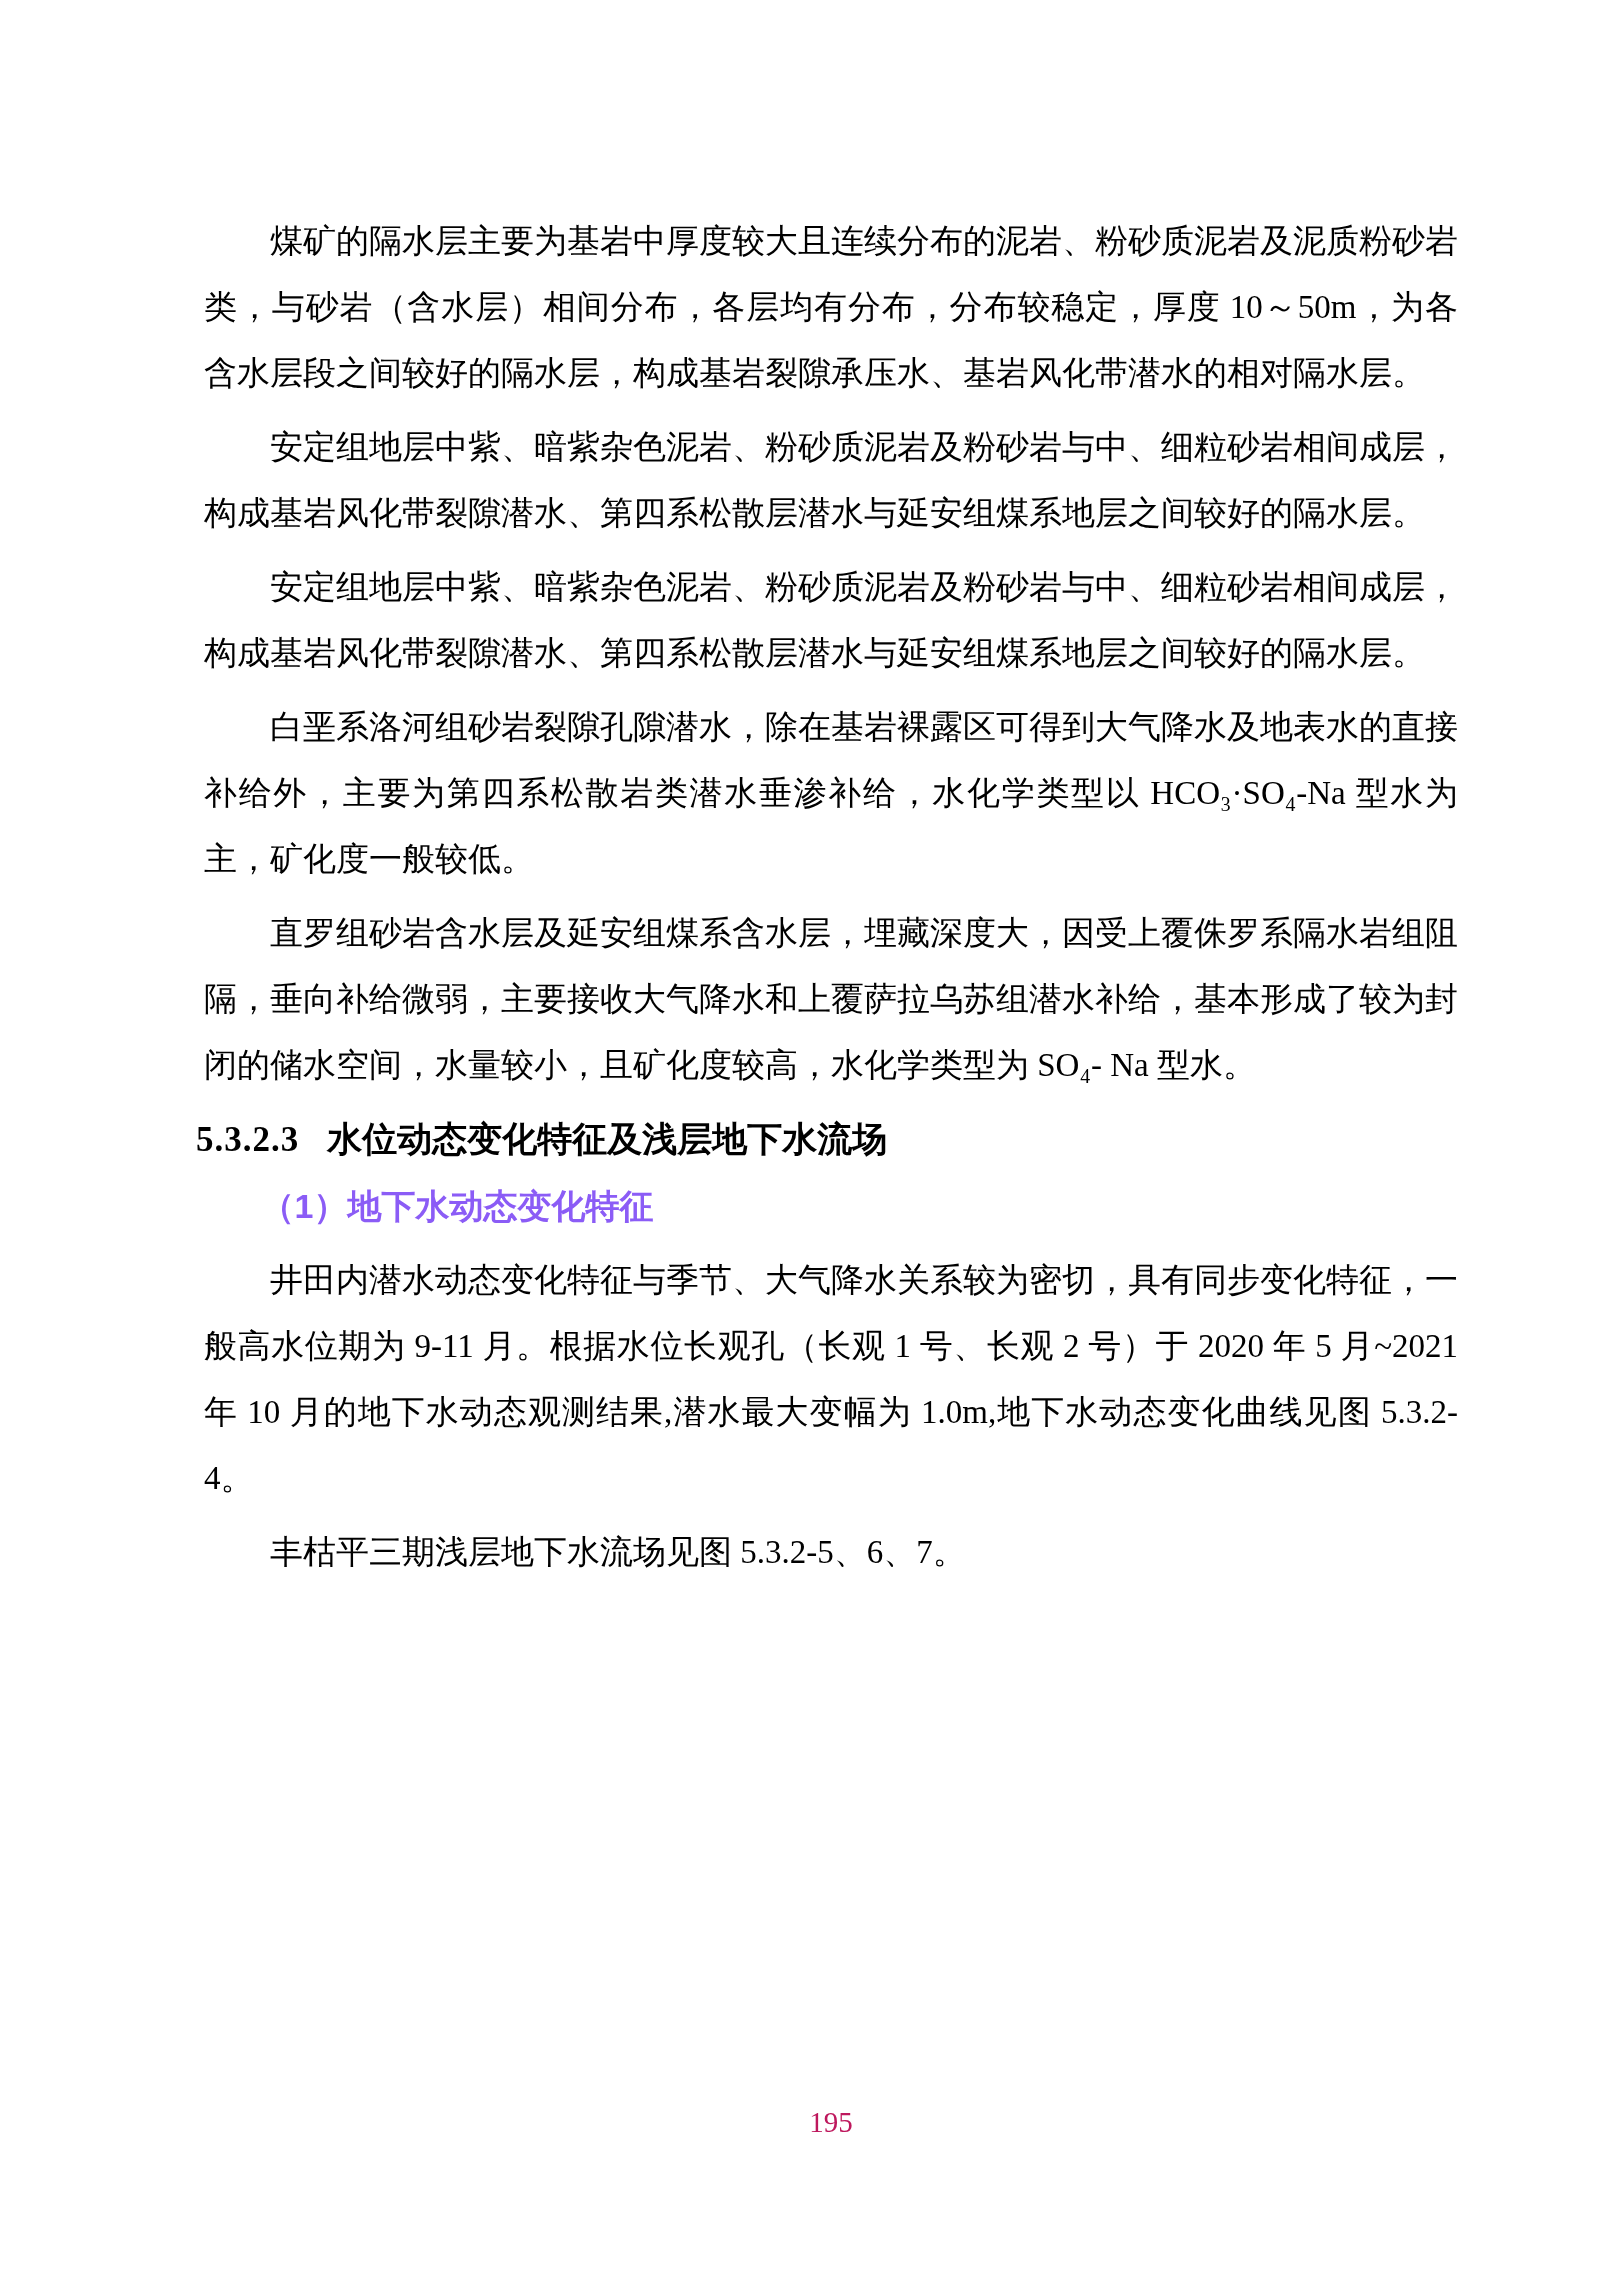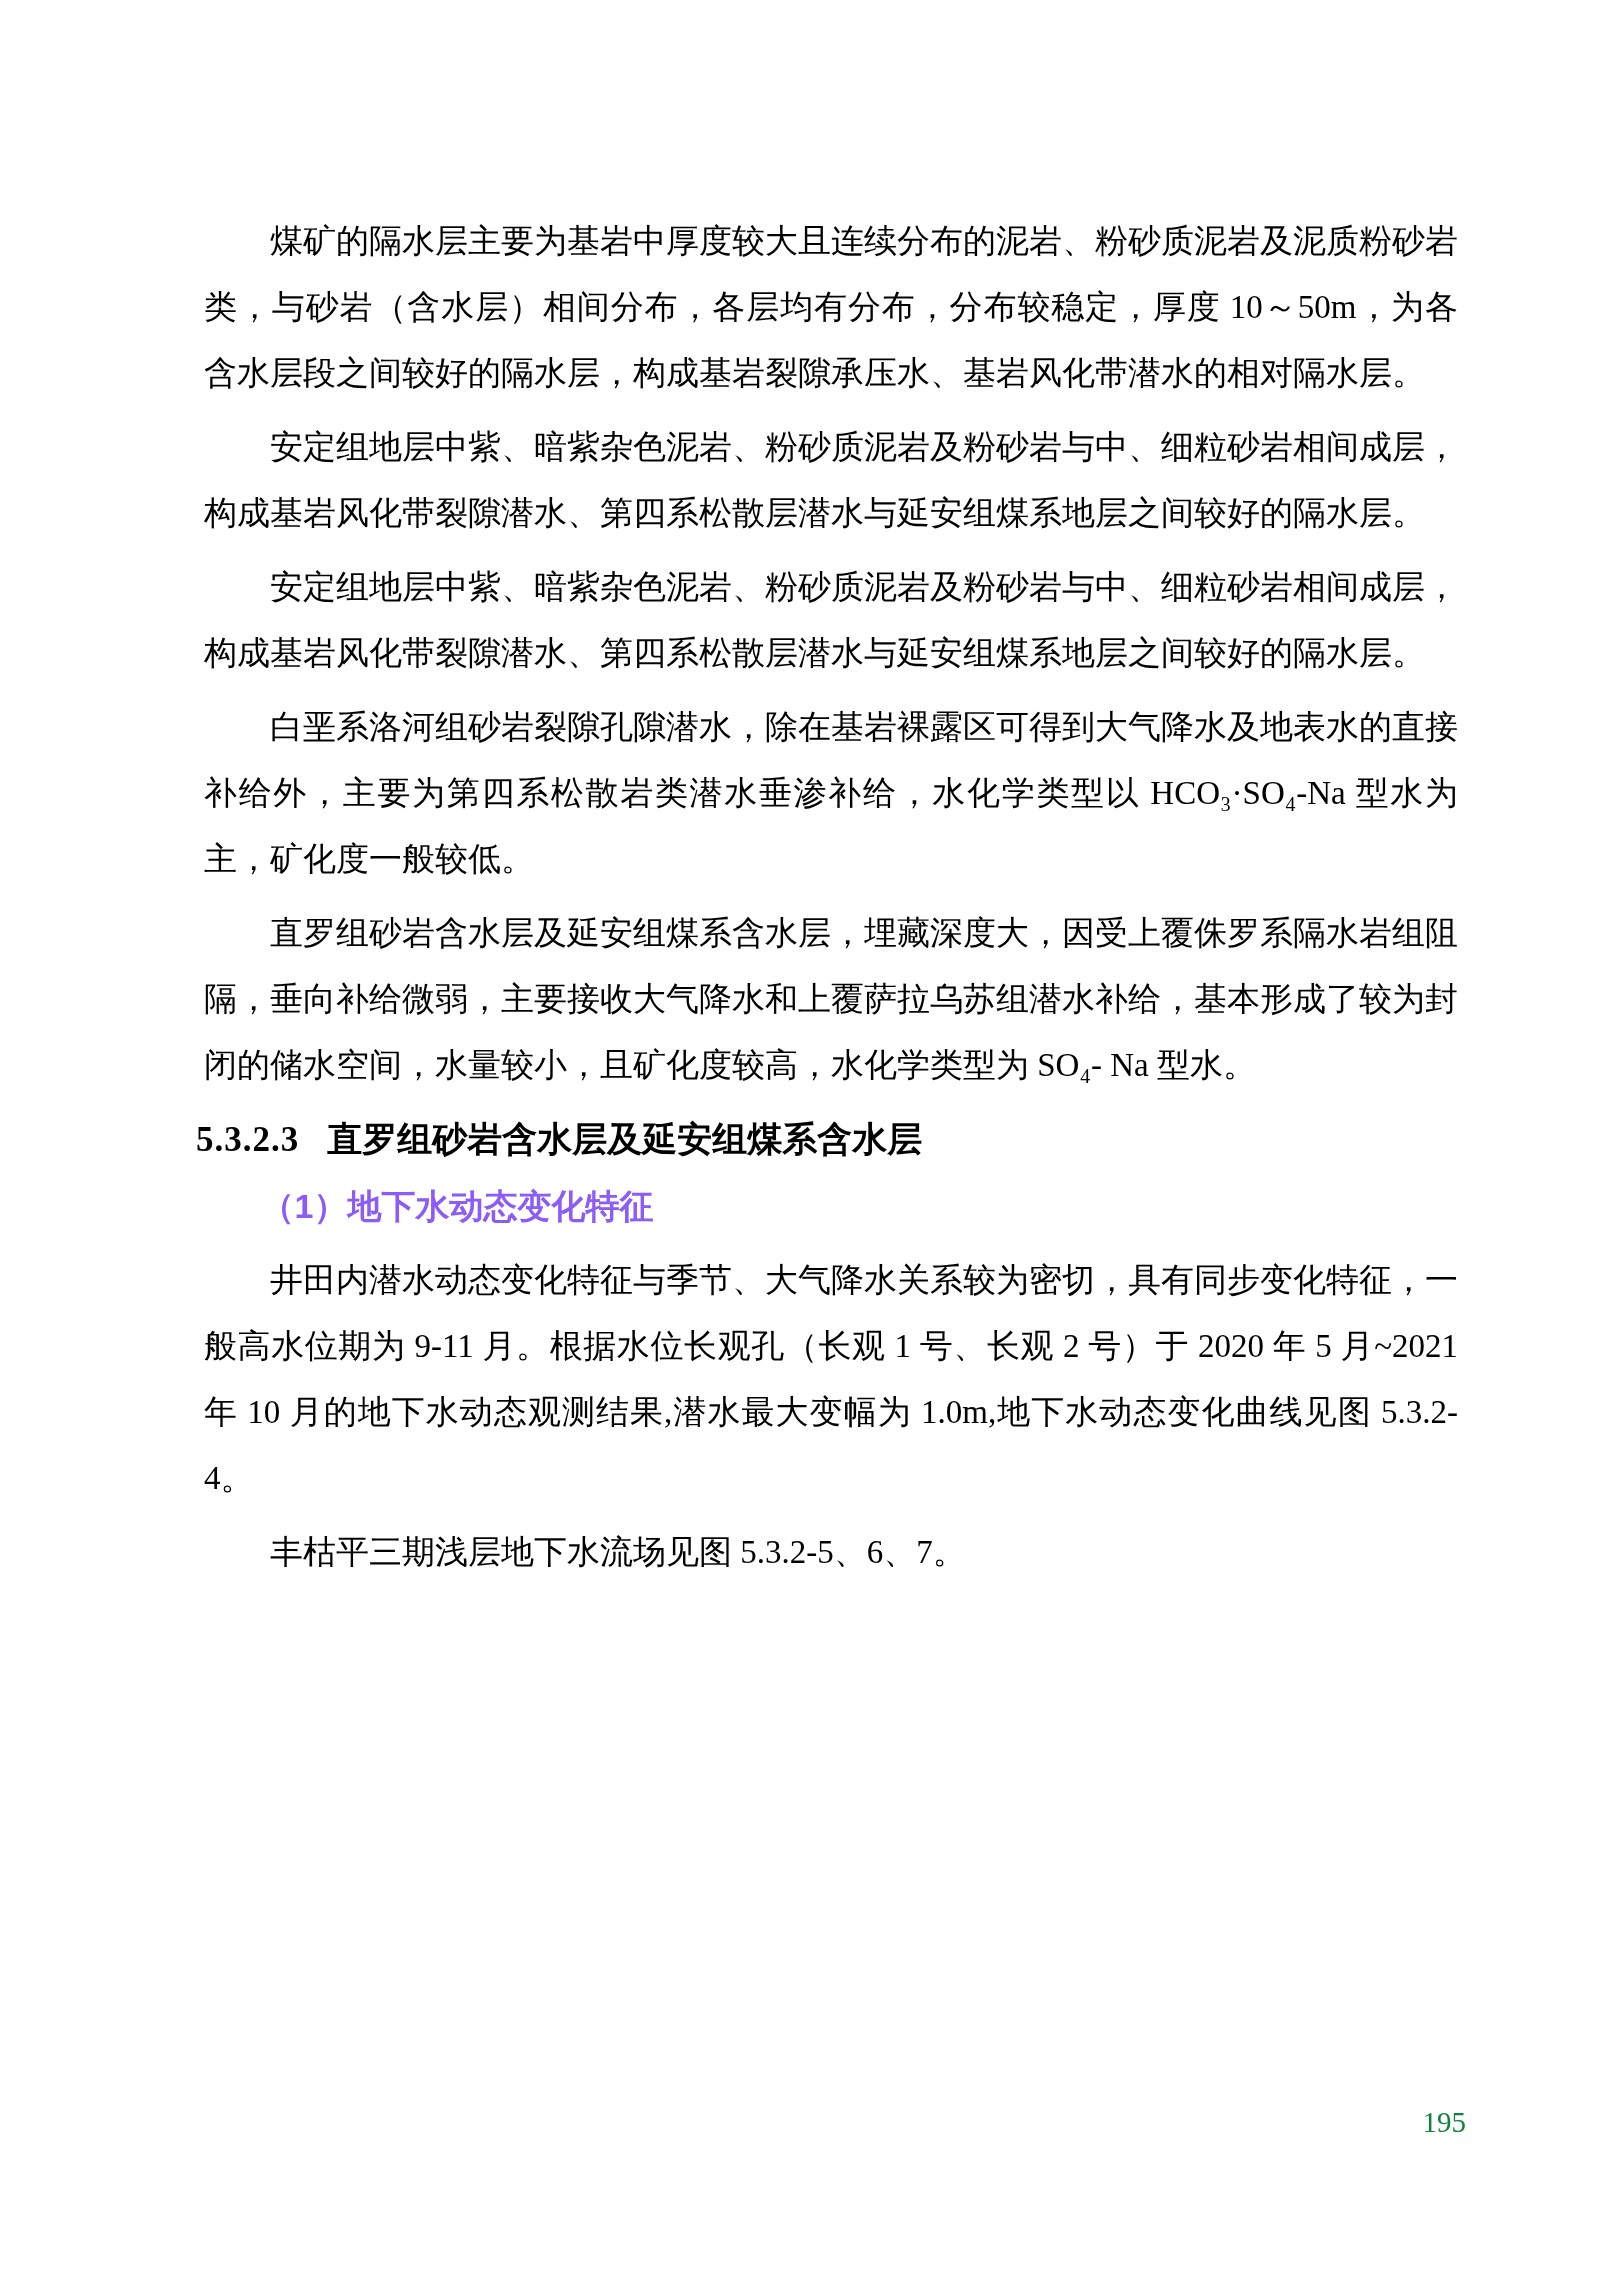--- a/index.html
+++ b/index.html
@@ -52,25 +52,25 @@
     font-weight: 700;
     text-indent: 1.9em;
     color: #8b5cf6;
     white-space: nowrap;
   }
   .page-number {
     position: absolute;
     top: 2105px;
     left: 196px;
     width: 1270px;
-    text-align: right;
+    text-align: center;
     font-family: "Liberation Serif", "DejaVu Serif", serif;
     font-size: 29px;
     line-height: 35px;
-    color: #15803d;
+    color: #be185d;
   }
 </style>
 </head>
 <body>
 
 <div class="page">
   <div class="content">
 
     <p class="body-text">煤矿的隔水层主要为基岩中厚度较大且连续分布的泥岩、粉砂质泥岩及泥质粉砂岩类，与砂岩（含水层）相间分布，各层均有分布，分布较稳定，厚度 10～50m，为各含水层段之间较好的隔水层，构成基岩裂隙承压水、基岩风化带潜水的相对隔水层。</p>
 
@@ -79,21 +79,21 @@
     <p class="body-text">安定组地层中紫、暗紫杂色泥岩、粉砂质泥岩及粉砂岩与中、细粒砂岩相间成层，构成基岩风化带裂隙潜水、第四系松散层潜水与延安组煤系地层之间较好的隔水层。</p>
 
 
 
 
     <p class="body-text">白垩系洛河组砂岩裂隙孔隙潜水，除在基岩裸露区可得到大气降水及地表水的直接补给外，主要为第四系松散岩类潜水垂渗补给，水化学类型以 HCO₃·SO₄-Na 型水为主，矿化度一般较低。</p>
 
     <p class="body-text">直罗组砂岩含水层及延安组煤系含水层，埋藏深度大，因受上覆侏罗系隔水岩组阻隔，垂向补给微弱，主要接收大气降水和上覆萨拉乌苏组潜水补给，基本形成了较为封闭的储水空间，水量较小，且矿化度较高，水化学类型为 SO₄- Na 型水。</p>
 
     <h2 class="section-heading">
-      <span class="h-num">5.3.2.3</span><span class="h-title">直罗组砂岩含水层及延安组煤系含水层</span>
+      <span class="h-num">5.3.2.3</span><span class="h-title">水位动态变化特征及浅层地下水流场</span>
     </h2>
 
     <h3 class="sub-heading">（1）地下水动态变化特征</h3>
 
     <p class="body-text">井田内潜水动态变化特征与季节、大气降水关系较为密切，具有同步变化特征，一般高水位期为 9-11 月。根据水位长观孔（长观 1 号、长观 2 号）于 2020 年 5 月~2021 年 10 月的地下水动态观测结果,潜水最大变幅为 1.0m,地下水动态变化曲线见图 5.3.2-4。</p>
 
 
     <p class="body-text">丰枯平三期浅层地下水流场见图 5.3.2-5、6、7。</p>
 
   </div>

